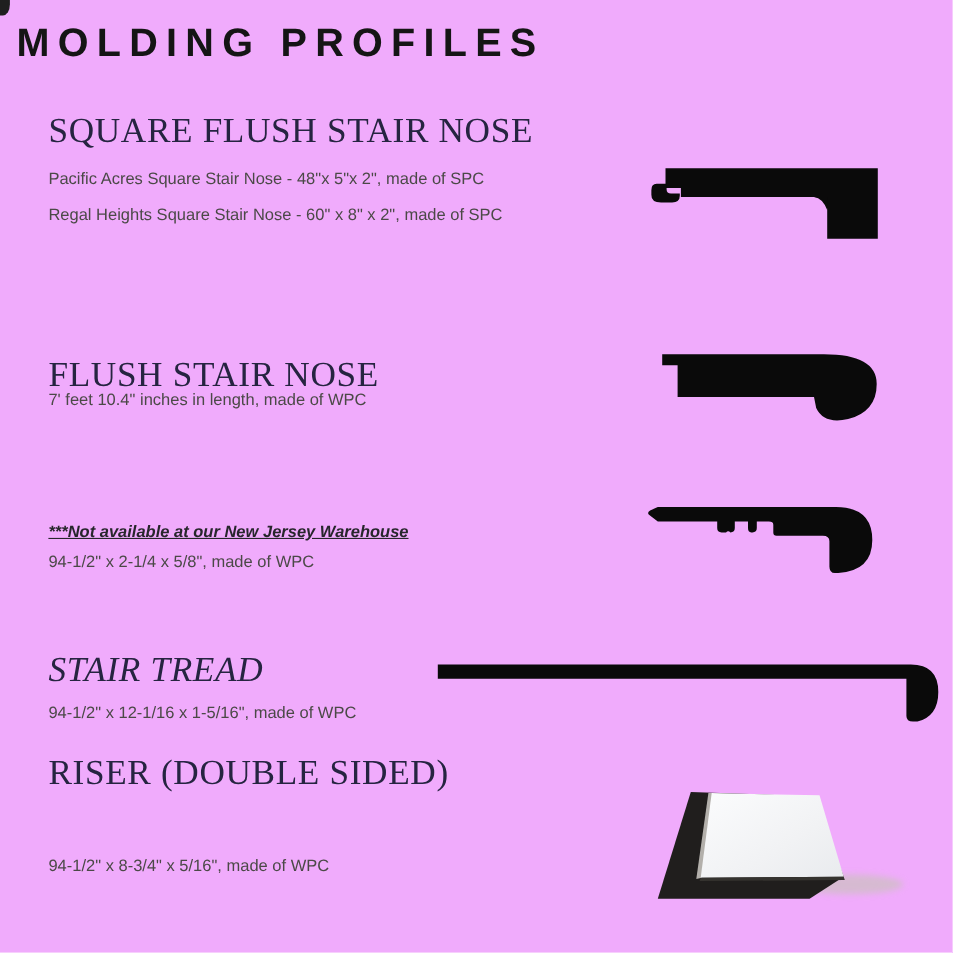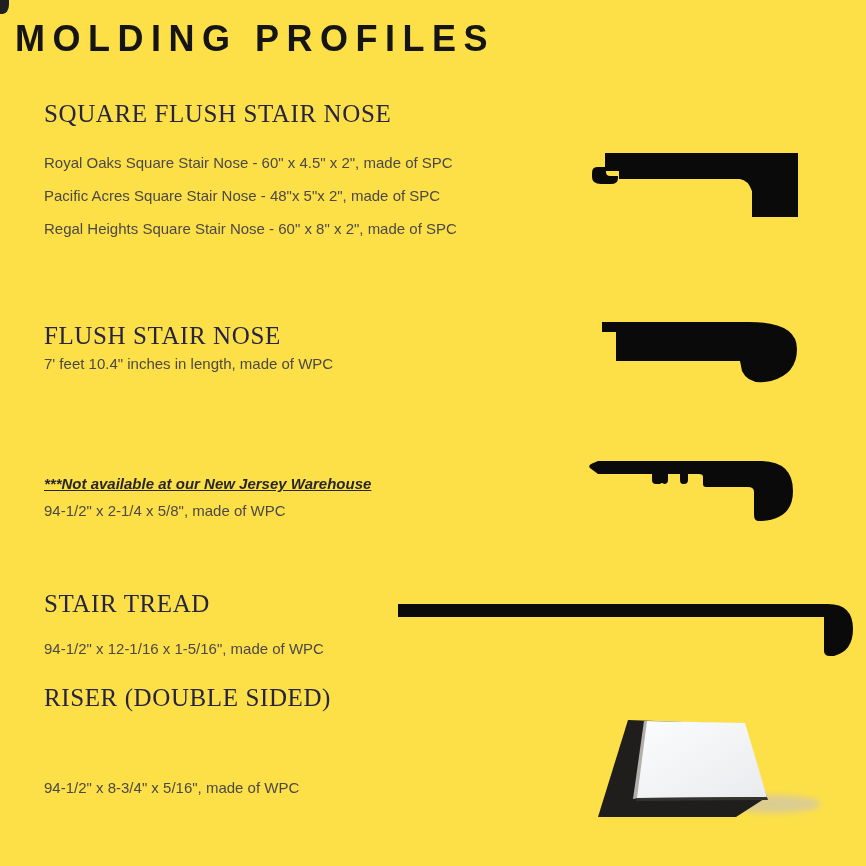--- a/index.html
+++ b/index.html
@@ -1,36 +1,36 @@
 <!DOCTYPE html>
 <html><head>
 <meta charset="utf-8">
 <style>
   html,body{margin:0;padding:0;}
   .page{
     position:relative;
     width:866px;height:866px;
-    background:#fde047;
+    background:#f0abfc;
     overflow:hidden;
     font-family:"Liberation Sans",sans-serif;
     color:#4b4947;
   }
   .abs{position:absolute;}
   .page-title{
     left:15px;top:18px;
     font-size:36px;font-weight:700;
     letter-spacing:7.5px;
     color:#151515;
     white-space:nowrap;
   }
   .section-heading{
     left:44px;
     font-family:"Liberation Serif","DejaVu Serif",serif;
     font-weight:400;
-    font-size:25px;
+    font-size:32px;
     letter-spacing:0.6px;
     color:#262441;
     white-space:nowrap;
   }
   .product-lines{
     left:44px;
     font-size:15px;
     line-height:32.8px;
     color:#4b4947;
     white-space:nowrap;
@@ -63,21 +63,20 @@
 <body>
 
 <div class="page">
 
   <div class="abs corner-artifact"></div>
 
   <div class="abs page-title">MOLDING PROFILES</div>
 
   <div class="abs section-heading" style="top:100px;">SQUARE FLUSH STAIR NOSE</div>
   <div class="abs product-lines" style="top:147px;">
-    <div>Royal Oaks Square Stair Nose - 60" x 4.5" x 2", made of SPC</div>
     <div>Pacific Acres Square Stair Nose - 48"x 5"x 2", made of SPC</div>
     <div>Regal Heights Square Stair Nose - 60" x 8" x 2", made of SPC</div>
   </div>
   <svg class="abs" style="left:592px;top:149px;" width="210" height="70" viewBox="0 0 210 70">
     <path class="profile" d="M13,4 H206 V68 H160 V42 Q160,30 148,30 H27 V22 H13 Z"></path>
     <path class="profile" d="M148,30 H160 V42 Q156,31 148,30 Z"></path>
     <path class="profile" d="M14,18 H5 Q0,18 0,24 V28 Q0,35 9,35 H19 Q26,35 26,29 V27 H18 Q14,27 14,23 Z"></path>
   </svg>
 
   <div class="abs section-heading" style="top:308px;margin-top:14px;">FLUSH STAIR NOSE</div>
@@ -85,21 +84,21 @@
   <svg class="abs" style="left:599px;top:319px;" width="200" height="66" viewBox="0 0 200 66">
     <path class="profile" d="M3,3 H150 Q198,3 198,30 Q198,55 172,62 Q150,67 143,52 L141,42 H17 V13 H3 Z"></path>
   </svg>
 
   <div class="abs note-line" style="top:474px;text-decoration:underline;">***Not available at our New Jersey Warehouse</div>
   <div class="abs spec-line" style="top:501px;">94-1/2" x 2-1/4 x 5/8", made of WPC</div>
   <svg class="abs" style="left:586px;top:456px;" width="212" height="70" viewBox="0 0 212 70">
     <path class="profile" d="M12,5 H174 Q207,5 207,35 Q207,63 176,65 H173 Q168,65 168,59 V36 Q168,31 162,31 H120 Q117,31 117,28 V21 Q117,18 113,18 H102 V24 Q102,28 98,28 H97 Q94,28 94,24 V18 H82 V24 Q82,28 78,28 Q76,26 74,28 Q73,28 70,28 Q66,28 66,24 V18 H12 L4,12 Q2,10 5,8 Z"></path>
   </svg>
 
-  <div class="abs section-heading" style="top:590px;">STAIR TREAD</div>
+  <div class="abs section-heading" style="top:590px;font-style:italic;">STAIR TREAD</div>
   <div class="abs spec-line" style="top:639px;">94-1/2" x 12-1/16 x 1-5/16", made of WPC</div>
   <svg class="abs" style="left:396px;top:601px;" width="460" height="57" viewBox="0 0 460 57">
     <path class="profile" d="M2,3 H432 Q457,3 457,28 Q457,50 438,55 H434 Q428,55 428,50 V16 H2 Z"></path>
   </svg>
 
   <div class="abs section-heading" style="top:684px;">RISER (DOUBLE SIDED)</div>
   <div class="abs spec-line" style="top:778px;">94-1/2" x 8-3/4" x 5/16", made of WPC</div>
   <svg class="abs" style="left:588px;top:710px;" width="260" height="118" viewBox="0 0 260 118">
     <defs>
       <linearGradient id="whiteboard" x1="0" y1="0" x2="1" y2="1">

